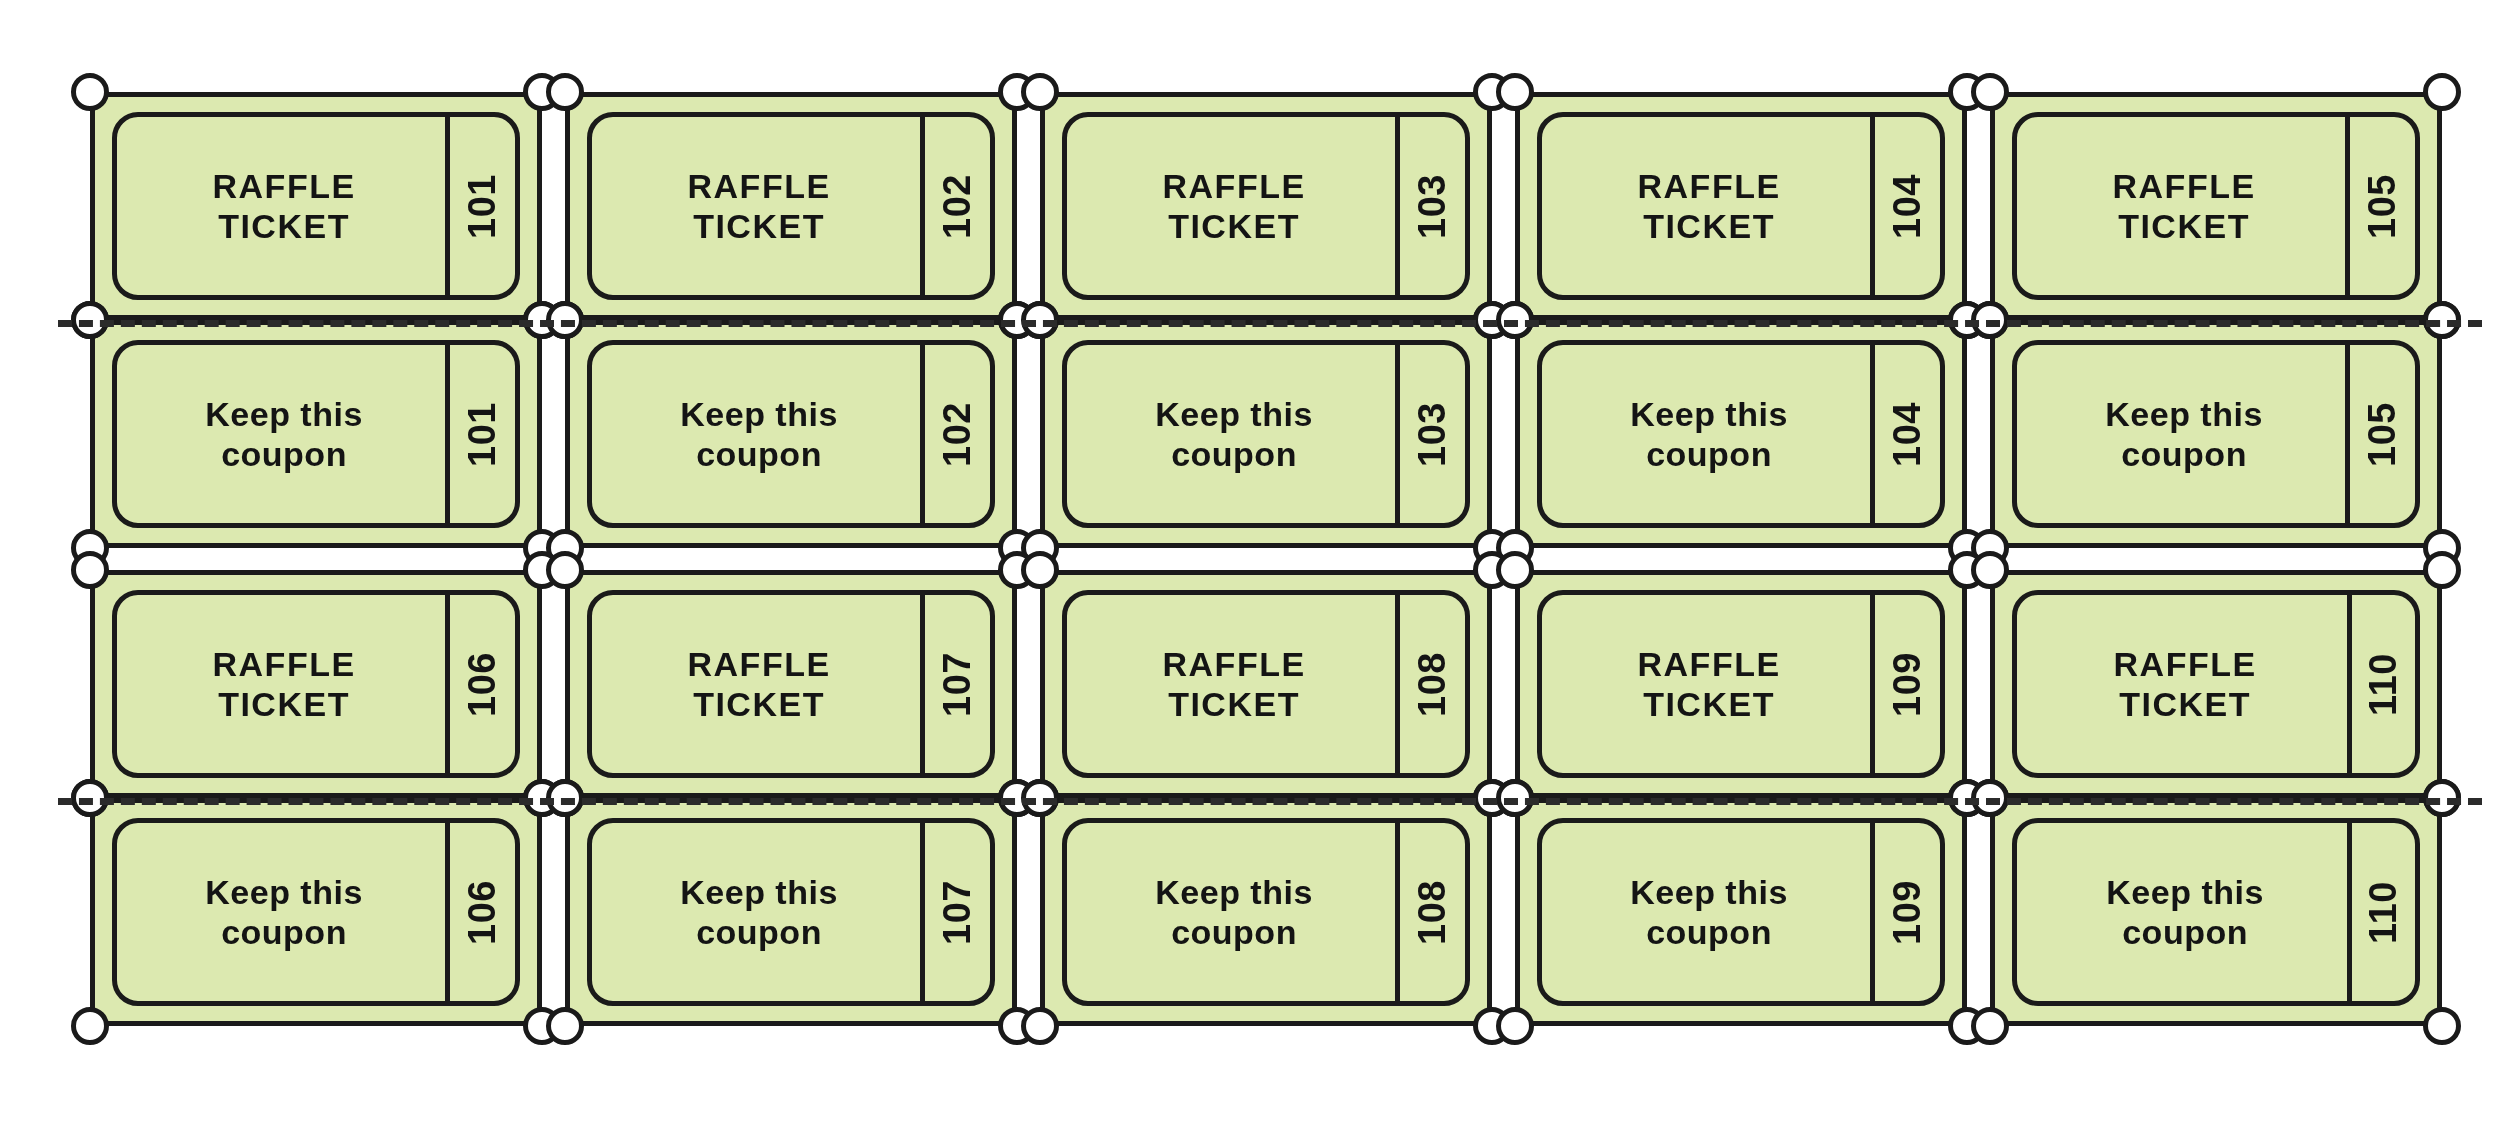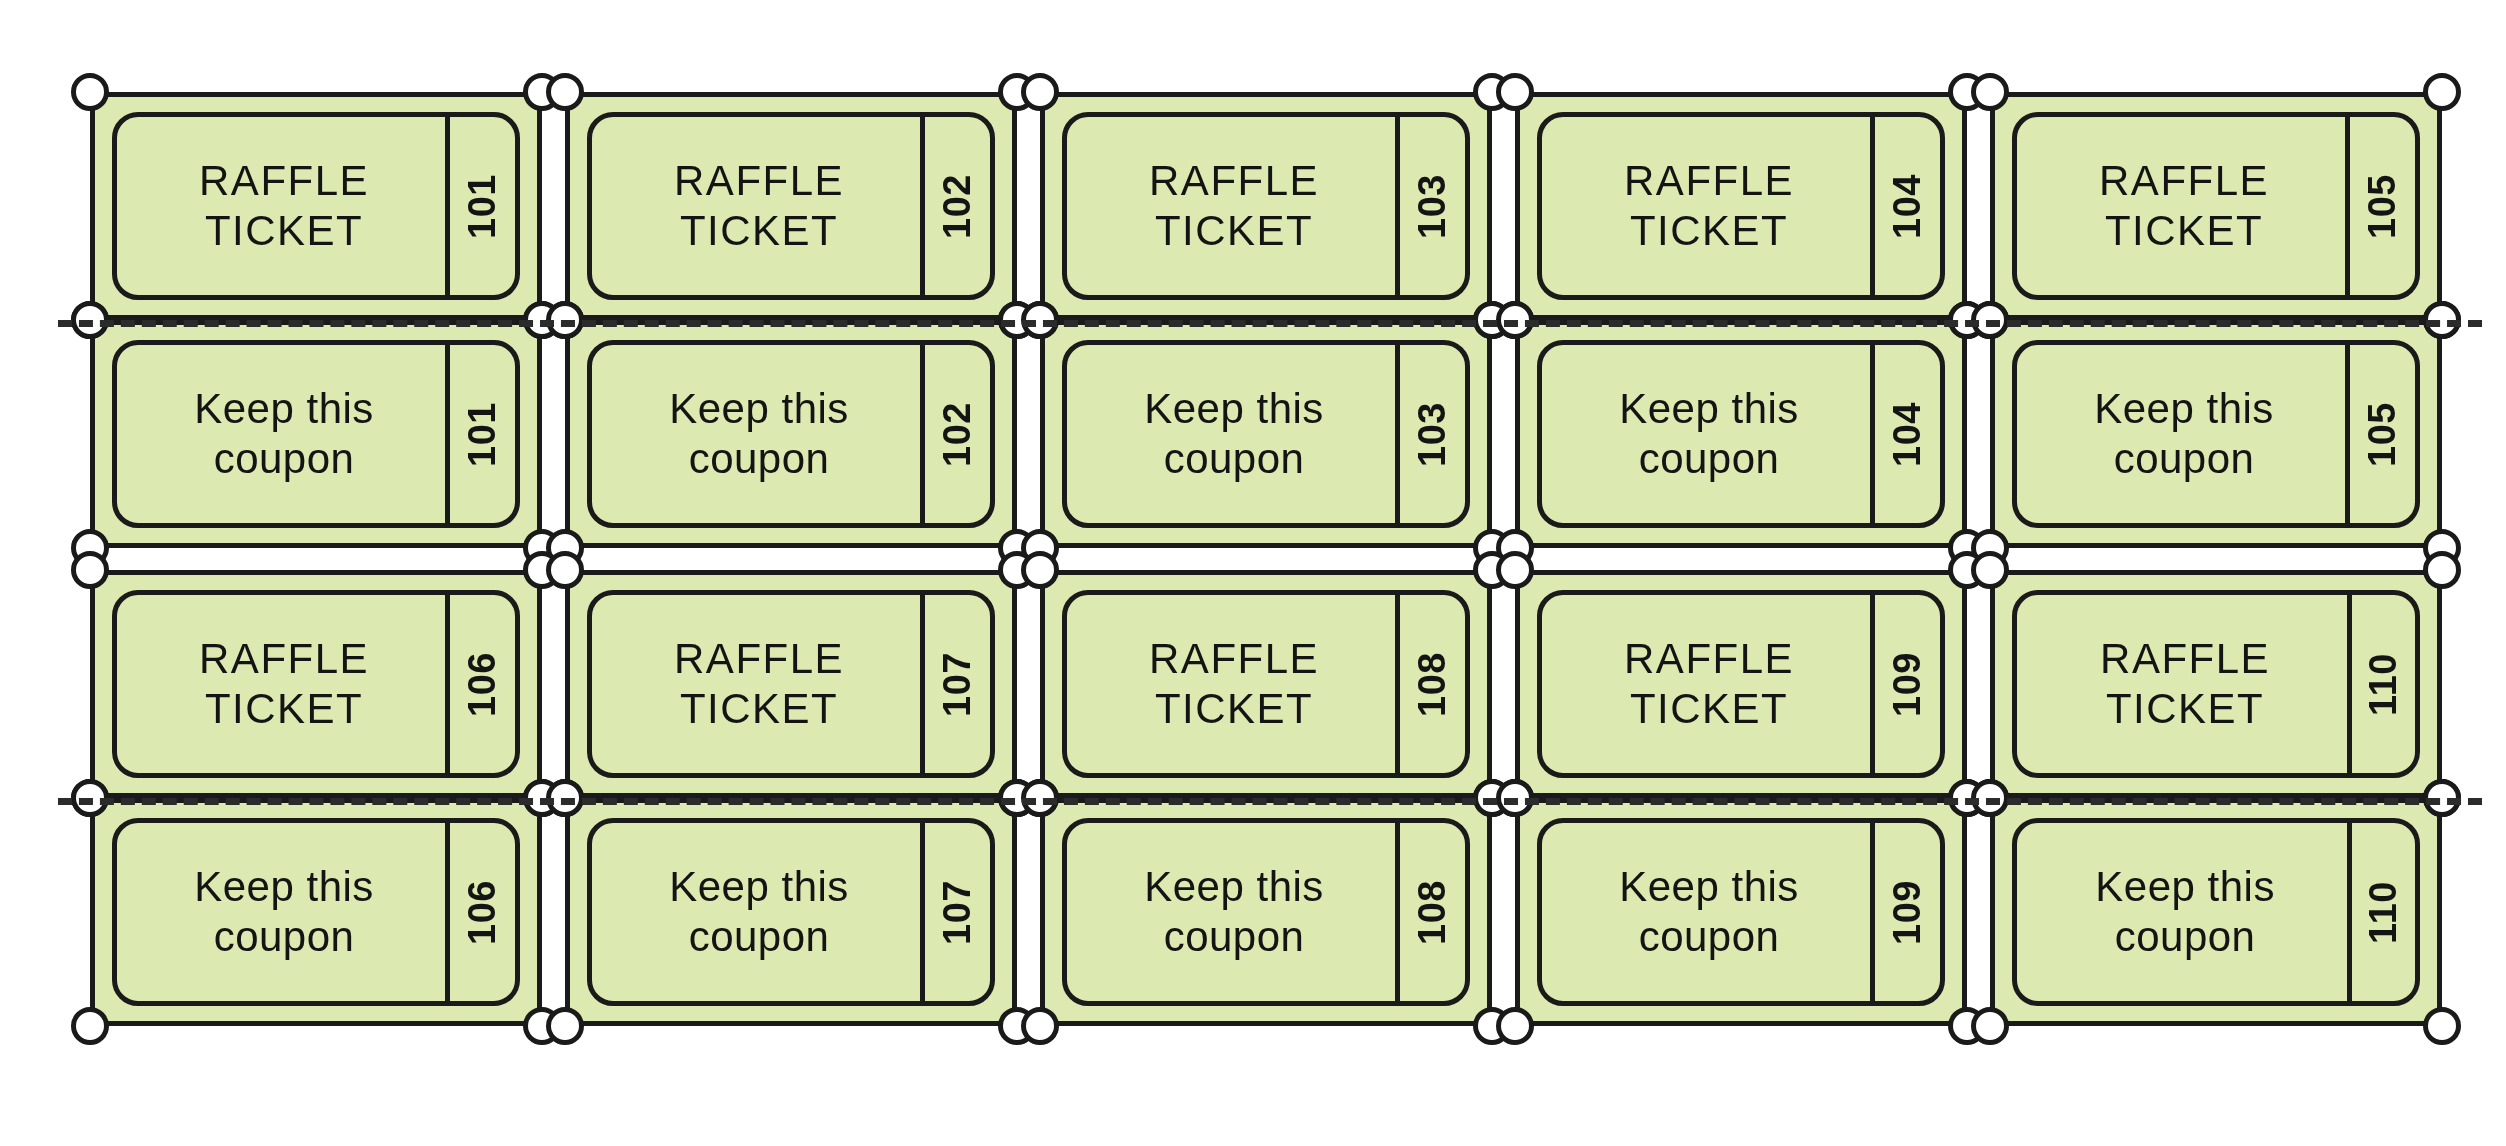--- a/index.html
+++ b/index.html
@@ -108,22 +108,22 @@
   .ticket-main {
     flex: 1 1 auto;
     display: flex;
     align-items: center;
     justify-content: center;
     padding-left: 6px;
   }
 
   .ticket-label {
     text-align: center;
-    font-weight: normal;
-    font-size: 42px;
+    font-weight: bold;
+    font-size: 34px;
     line-height: 1.18;
     color: #141414;
     letter-spacing: 0.5px;
     white-space: pre-line;
   }
   .ticket-label.caps {
     letter-spacing: 1.5px;
   }
 
   

